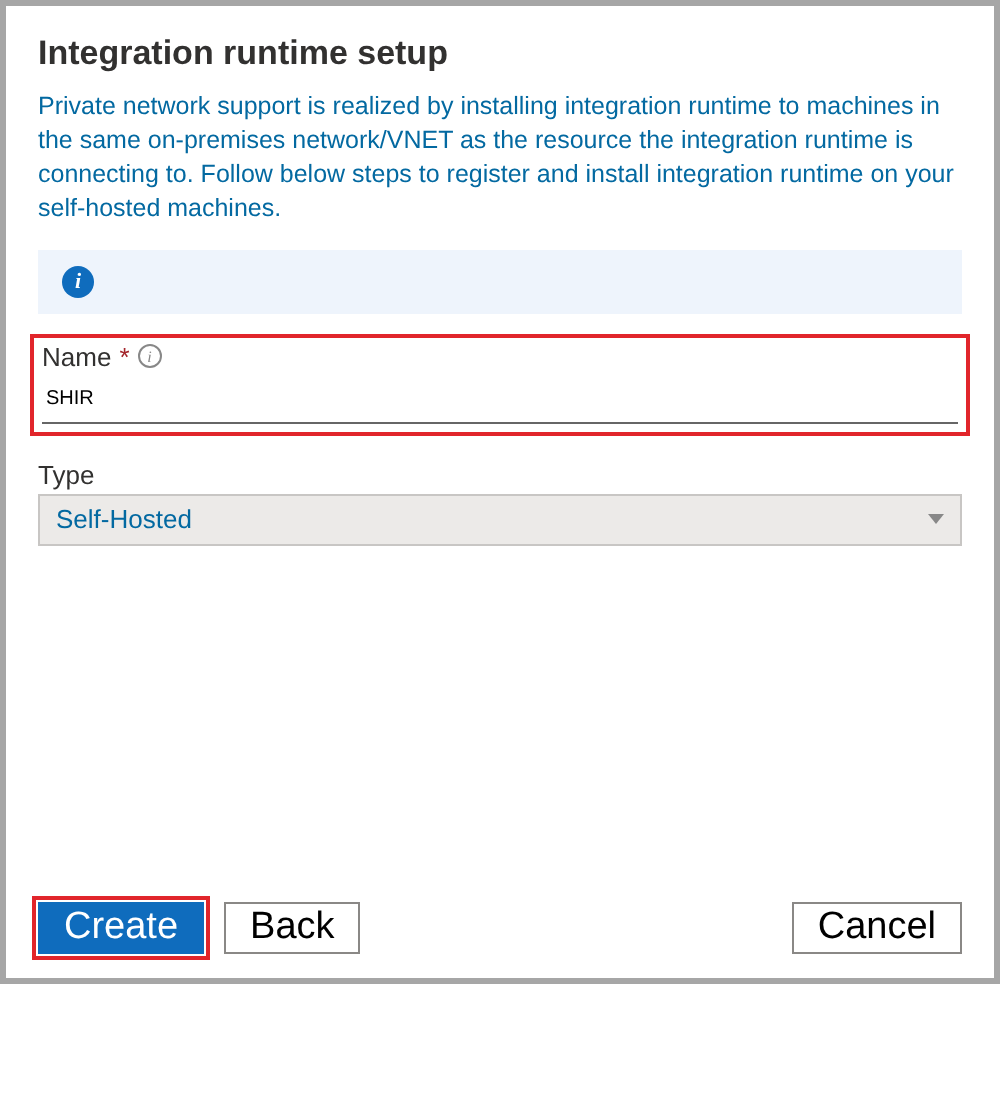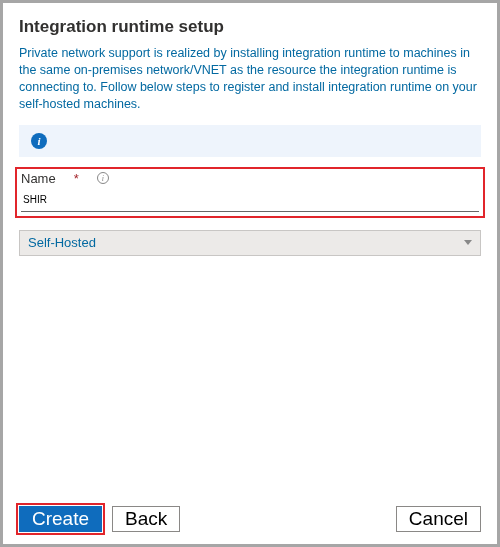--- a/index.html
+++ b/index.html
@@ -4,21 +4,21 @@
 <style>
   * { box-sizing: border-box; margin: 0; padding: 0; }
   body {
     font-family: "Segoe UI", -apple-system, sans-serif;
     font-size: 13px;
     color: #323130;
     background: #fff;
   }
   .panel {
     width: 500px;
-    height: 547px;
+    height: 492px;
     border: 3px solid #a6a6a6;
     display: flex;
     flex-direction: column;
     padding: 14px 16px 12px 16px;
     position: relative;
   }
   .title {
     font-size: 17px;
     font-weight: 600;
     margin-bottom: 8px;
@@ -56,21 +56,21 @@
   .field-group { margin-bottom: 12px; }
   .hl-group {
     border: 2px solid #e1252b;
     padding: 2px 4px 4px 4px;
     margin-left: -4px;
     margin-right: -4px;
   }
   .label-row {
     display: flex;
     align-items: center;
-    gap: 18px;
+    gap: 4px;
     font-size: 13px;
     margin-bottom: 2px;
   }
   .req { color: #a4262c; }
   .hint-icon {
     width: 12px; height: 12px;
     border: 1px solid #888;
     border-radius: 50%;
     font-size: 8px;
     color: #888;
@@ -165,20 +165,23 @@
     <div class="label-row">
       <span>Name</span>
       <span class="req">*</span>
       <span class="hint-icon">i</span>
     </div>
     <input class="text-input" value="SHIR" style="">
   </div>
 
 
   <div class="field-group">
+    <div class="label-row">
+      <span>Type</span>
+    </div>
     <div class="select-ro">
       <span>Self-Hosted</span>
       <span class="chev"></span>
     </div>
   </div>
 
   <div class="footer">
     <button class="btn btn-primary btn-hl">Create</button>
     <button class="btn">Back</button>
     <span class="spacer"></span>

